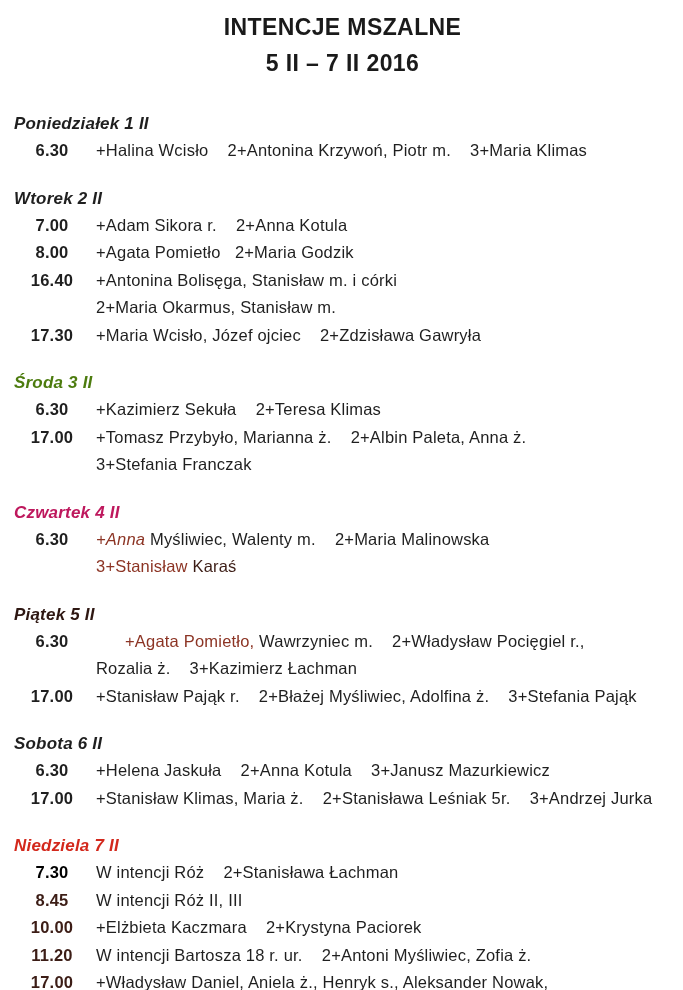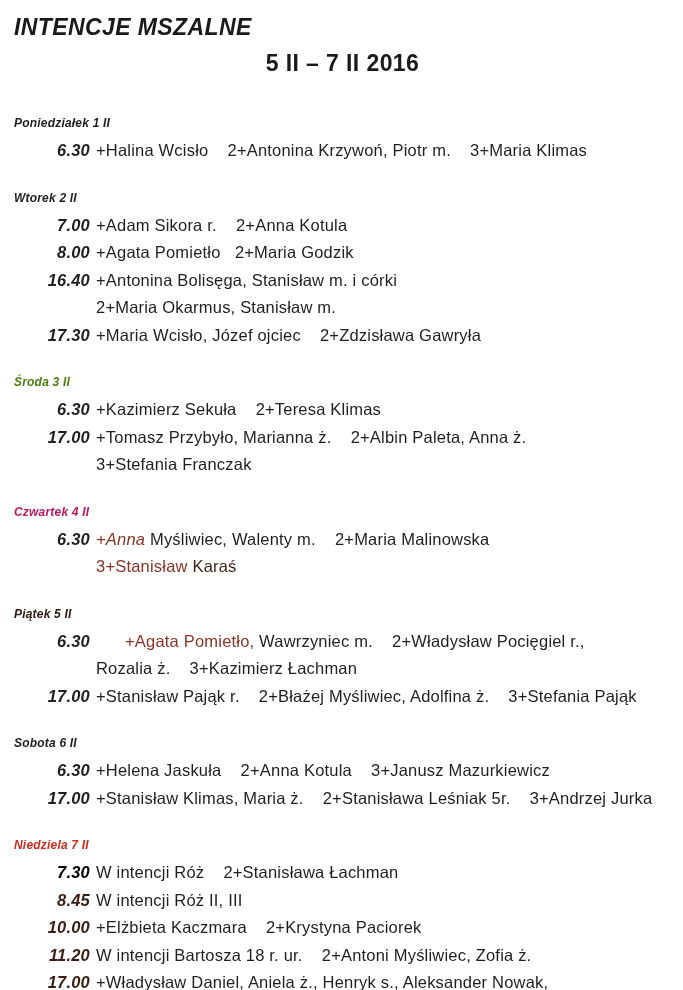--- a/index.html
+++ b/index.html
@@ -14,65 +14,63 @@
     color: #1f1f1f;
   }
   .page {
     box-sizing: border-box;
     width: 683px;
     min-height: 990px;
     padding: 10px 12px 10px 14px;
   }
   .doc-title {
     margin: 4px 0 0 0;
-    text-align: left;
+    text-align: center;
     font-size: 23px;
     font-weight: 700;
     letter-spacing: 0.4px;
     color: #1a1a1a;
-    font-style: italic;
   }
   .doc-subtitle {
     margin: 9px 0 0 0;
     text-align: center;
     font-size: 23px;
     font-weight: 700;
     letter-spacing: 0.4px;
     color: #1a1a1a;
   }
   .sections {
     margin-top: 33px;
   }
   .section {
     margin-top: 20px;
   }
   .section:first-child {
     margin-top: 0;
   }
   .day-header {
-    font-size: 12px;
+    font-size: 17px;
     font-weight: 700;
     font-style: italic;
     line-height: 27px;
     letter-spacing: 0.2px;
   }
   .line {
     display: flex;
     align-items: baseline;
     font-size: 16.5px;
     line-height: 27.5px;
     letter-spacing: 0.2px;
   }
   .time {
     flex: 0 0 auto;
     width: 76px;
-    text-align: right;
+    text-align: center;
     font-weight: 600;
     white-space: pre;
-    font-style: italic;
   }
   .text {
     flex: 1 1 auto;
     padding-left: 6px;
     white-space: pre-wrap;
   }
 </style>
 </head>
 <body>
 

